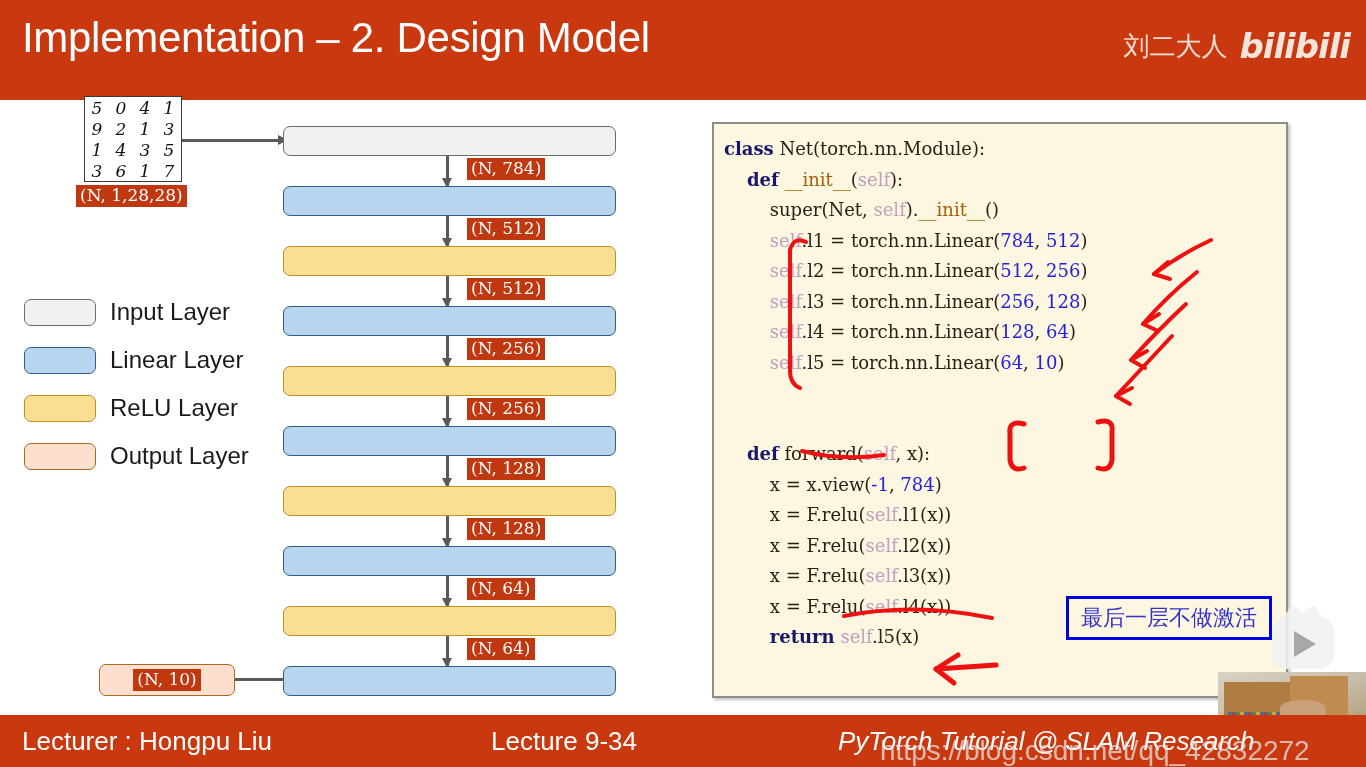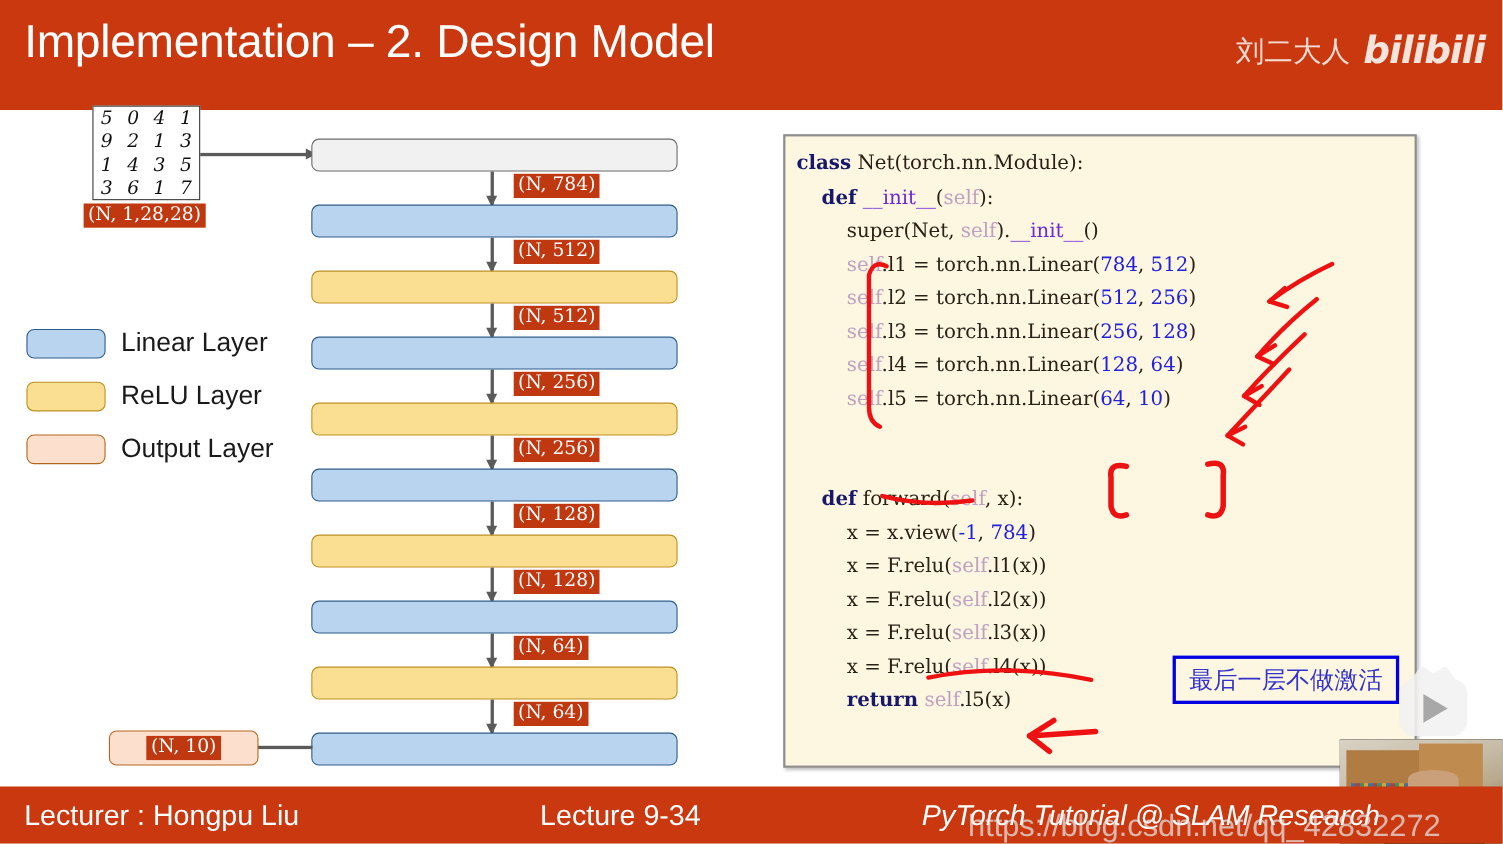--- a/index.html
+++ b/index.html
@@ -133,21 +133,21 @@
     box-shadow:2px 2px 3px rgba(0,0,0,.25);
     overflow:hidden;
   }
   .code{
     position:absolute;left:10px;top:10px;
     font-family:"DejaVu Serif", serif;
     font-size:18px;line-height:30.5px;
     color:#2b2016;white-space:pre;
   }
   .kw{color:#18186b;font-weight:bold;}
-  .dunder{color:#6d28d9;margin-top:48px;}
+  .dunder{color:#a16207;margin-top:48px;}
   .slf{color:#c0a0c0;}
   .num{color:#2222dd;}
   .blank{display:block;height:30.5px;}
 
   
   .annot{position:absolute;pointer-events:none;}
   .cnbox{
     position:absolute;left:1066px;top:596px;
     border:3px solid #0000e0;background:#fdf6e0;
     padding:4px 12px;
@@ -259,20 +259,24 @@
       <div class="lbox linear" style="top: 666px;"></div>
     </div>
 
   <div class="arrow-out"></div>
   <div class="outbox">
     <div class="tag-red">(N, 10)</div>
   </div>
 
   <div class="legend">
     <div class="legend-row">
+      <div class="legend-sw input"></div>
+      <div class="legend-label">Input Layer</div>
+    </div>
+    <div class="legend-row">
       <div class="legend-sw linear"></div>
       <div class="legend-label">Linear Layer</div>
     </div>
     <div class="legend-row">
       <div class="legend-sw relu"></div>
       <div class="legend-label">ReLU Layer</div>
     </div>
     <div class="legend-row">
       <div class="legend-sw output"></div>
       <div class="legend-label">Output Layer</div>

